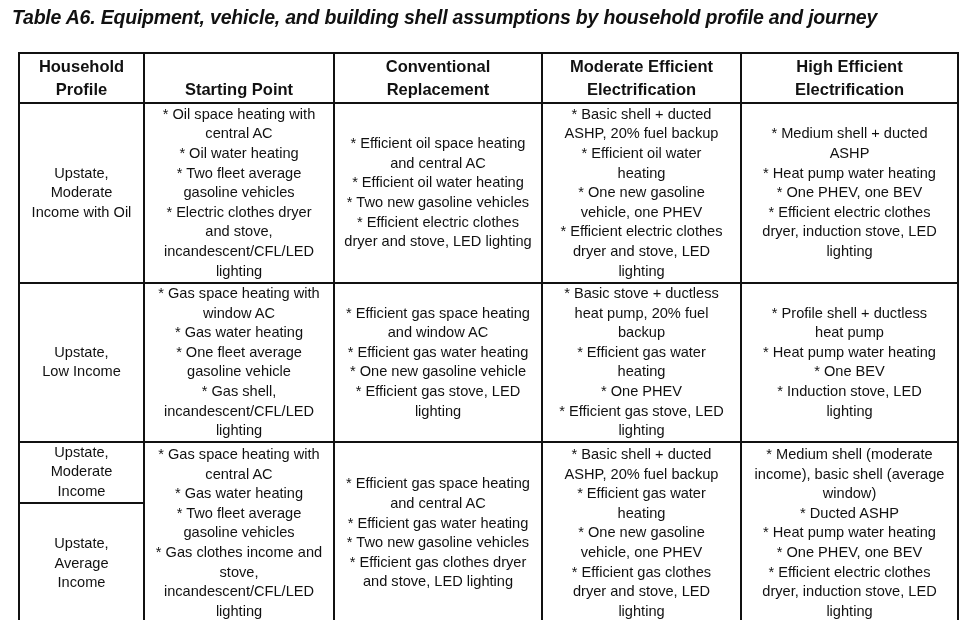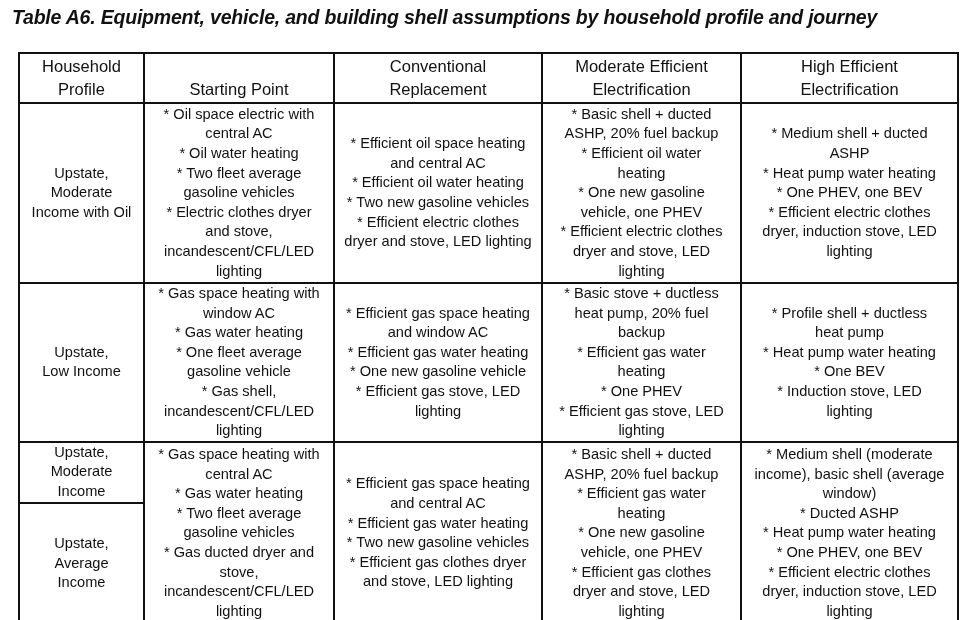--- a/index.html
+++ b/index.html
@@ -1,20 +1,20 @@
 <!DOCTYPE html>
 <html><head>
 <meta charset="utf-8">
 <style>
   html, body { margin: 0; padding: 0; background: #ffffff; }
   body { width: 975px; height: 620px; overflow: hidden; position: relative; font-family: "Liberation Sans", "DejaVu Sans", sans-serif; color: #111; }
   .title { position: absolute; left: 12px; top: 6px; font-size: 19.5px; font-weight: bold; font-style: italic; letter-spacing: -0.2px; white-space: nowrap; }
   table.main { position: absolute; left: 18px; top: 52px; border-collapse: collapse; table-layout: fixed; }
   table.main td, table.main th { border: 2px solid #111; padding: 0 4px; text-align: center; vertical-align: middle; font-size: 14.6px; line-height: 19.6px; }
-  table.main th { font-weight: normal; font-size: 16.5px; line-height: 23px; vertical-align: bottom; padding-bottom: 1px; margin-top: 8px; }
+  table.main th { font-weight: bold; font-size: 16.5px; line-height: 23px; vertical-align: bottom; padding-bottom: 1px; margin-top: 8px; }
   .cell-lines div { white-space: nowrap; }
   col.c1 { width: 125px; } col.c2 { width: 190px; } col.c3 { width: 208px; } col.c4 { width: 199px; } col.c5 { width: 217px; }
   tr.hdr { height: 50px; } tr.r1 { height: 180px; } tr.r2 { height: 156px; } tr.r3a { height: 60px; } tr.r3b { height: 122px; }
 </style>
 </head>
 <body>
 
 <div class="title">Table A6. Equipment, vehicle, and building shell assumptions by household profile and journey</div>
 
 <table class="main">
@@ -47,21 +47,21 @@
           <div>Electrification</div>
         </th>
   </tr>
   <tr class="r1">
     <td class="cell-lines">
           <div>Upstate,</div>
           <div>Moderate</div>
           <div>Income with Oil</div>
         </td>
     <td class="cell-lines">
-          <div>* Oil space electric with</div>
+          <div>* Oil space heating with</div>
           <div>central AC</div>
           <div>* Oil water heating</div>
           <div>* Two fleet average</div>
           <div>gasoline vehicles</div>
           <div>* Electric clothes dryer</div>
           <div>and stove,</div>
           <div>incandescent/CFL/LED</div>
           <div>lighting</div>
         </td>
     <td class="cell-lines">
@@ -140,21 +140,21 @@
           <div>Upstate,</div>
           <div>Moderate</div>
           <div>Income</div>
         </td>
     <td rowspan="2" class="cell-lines">
           <div>* Gas space heating with</div>
           <div>central AC</div>
           <div>* Gas water heating</div>
           <div>* Two fleet average</div>
           <div>gasoline vehicles</div>
-          <div>* Gas ducted dryer and</div>
+          <div>* Gas clothes income and</div>
           <div>stove,</div>
           <div>incandescent/CFL/LED</div>
           <div>lighting</div>
         </td>
     <td rowspan="2" class="cell-lines">
           <div>* Efficient gas space heating</div>
           <div>and central AC</div>
           <div>* Efficient gas water heating</div>
           <div>* Two new gasoline vehicles</div>
           <div>* Efficient gas clothes dryer</div>

